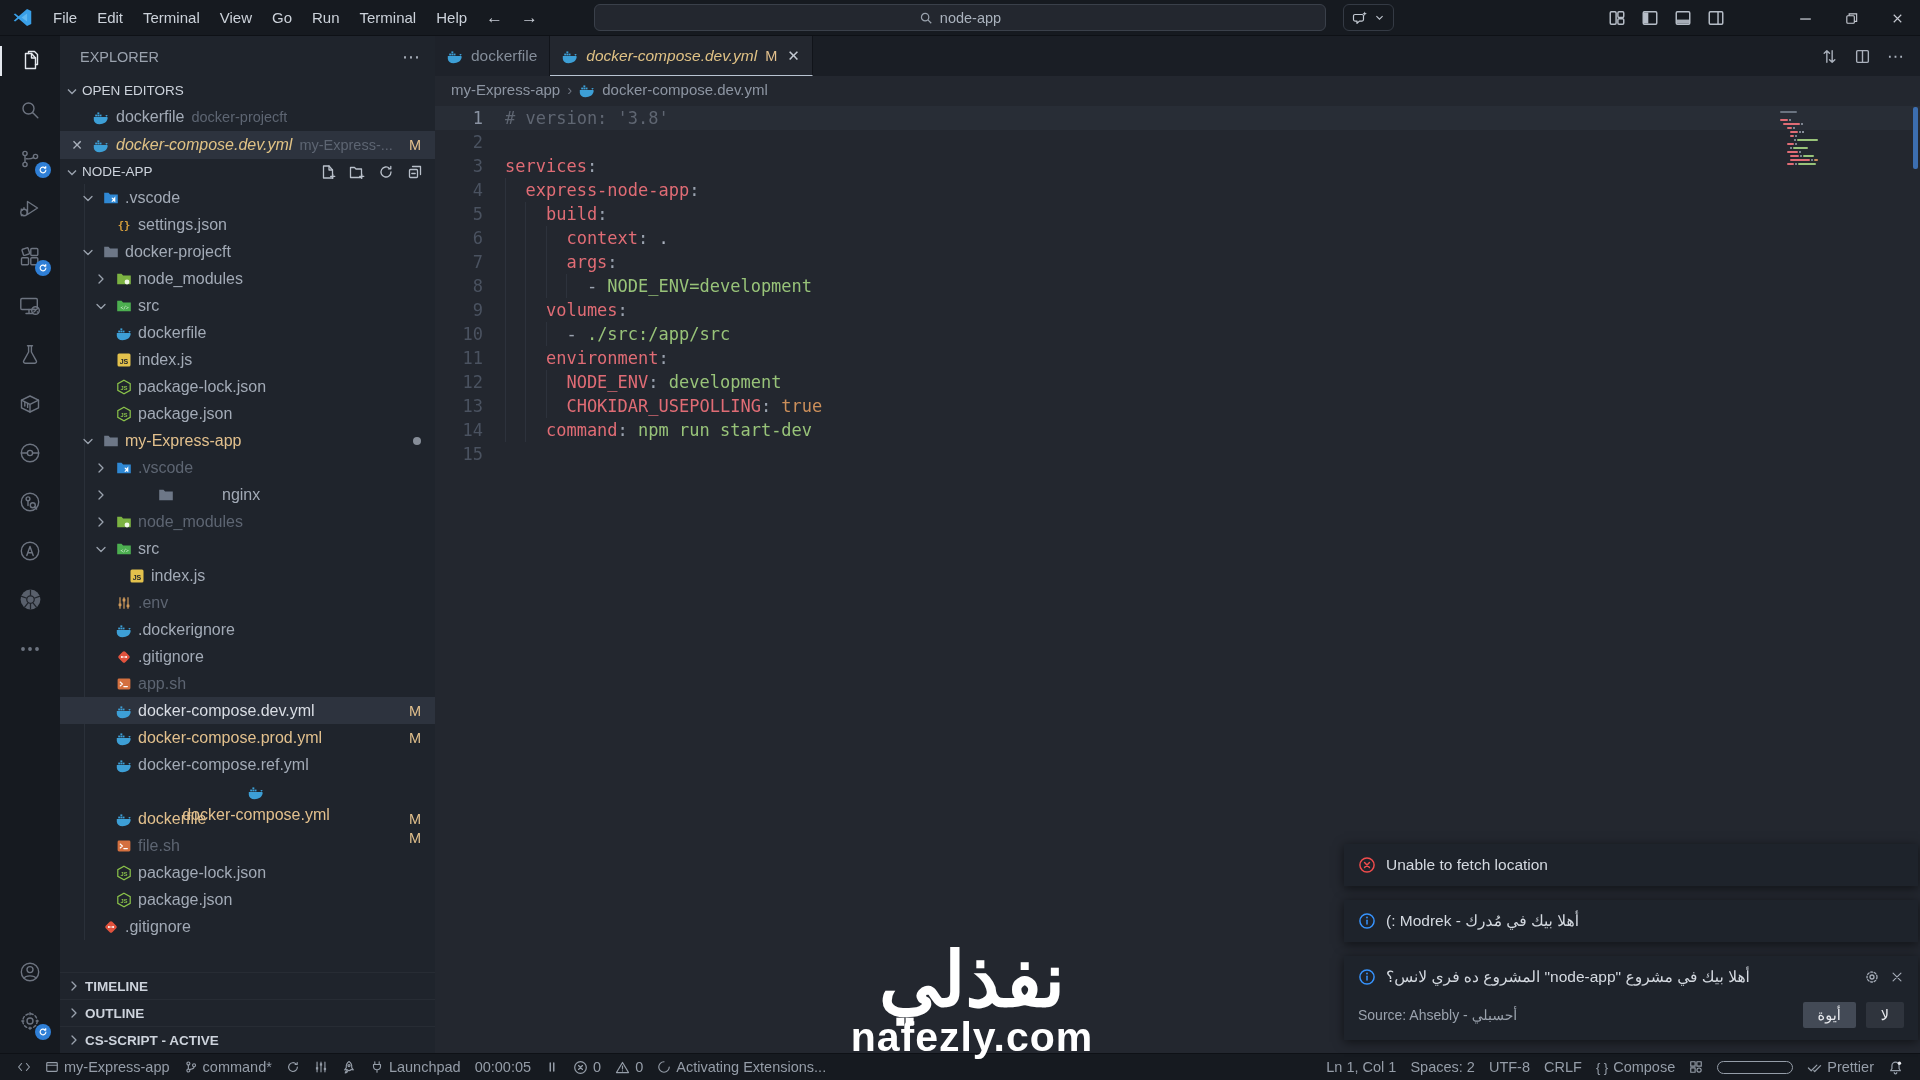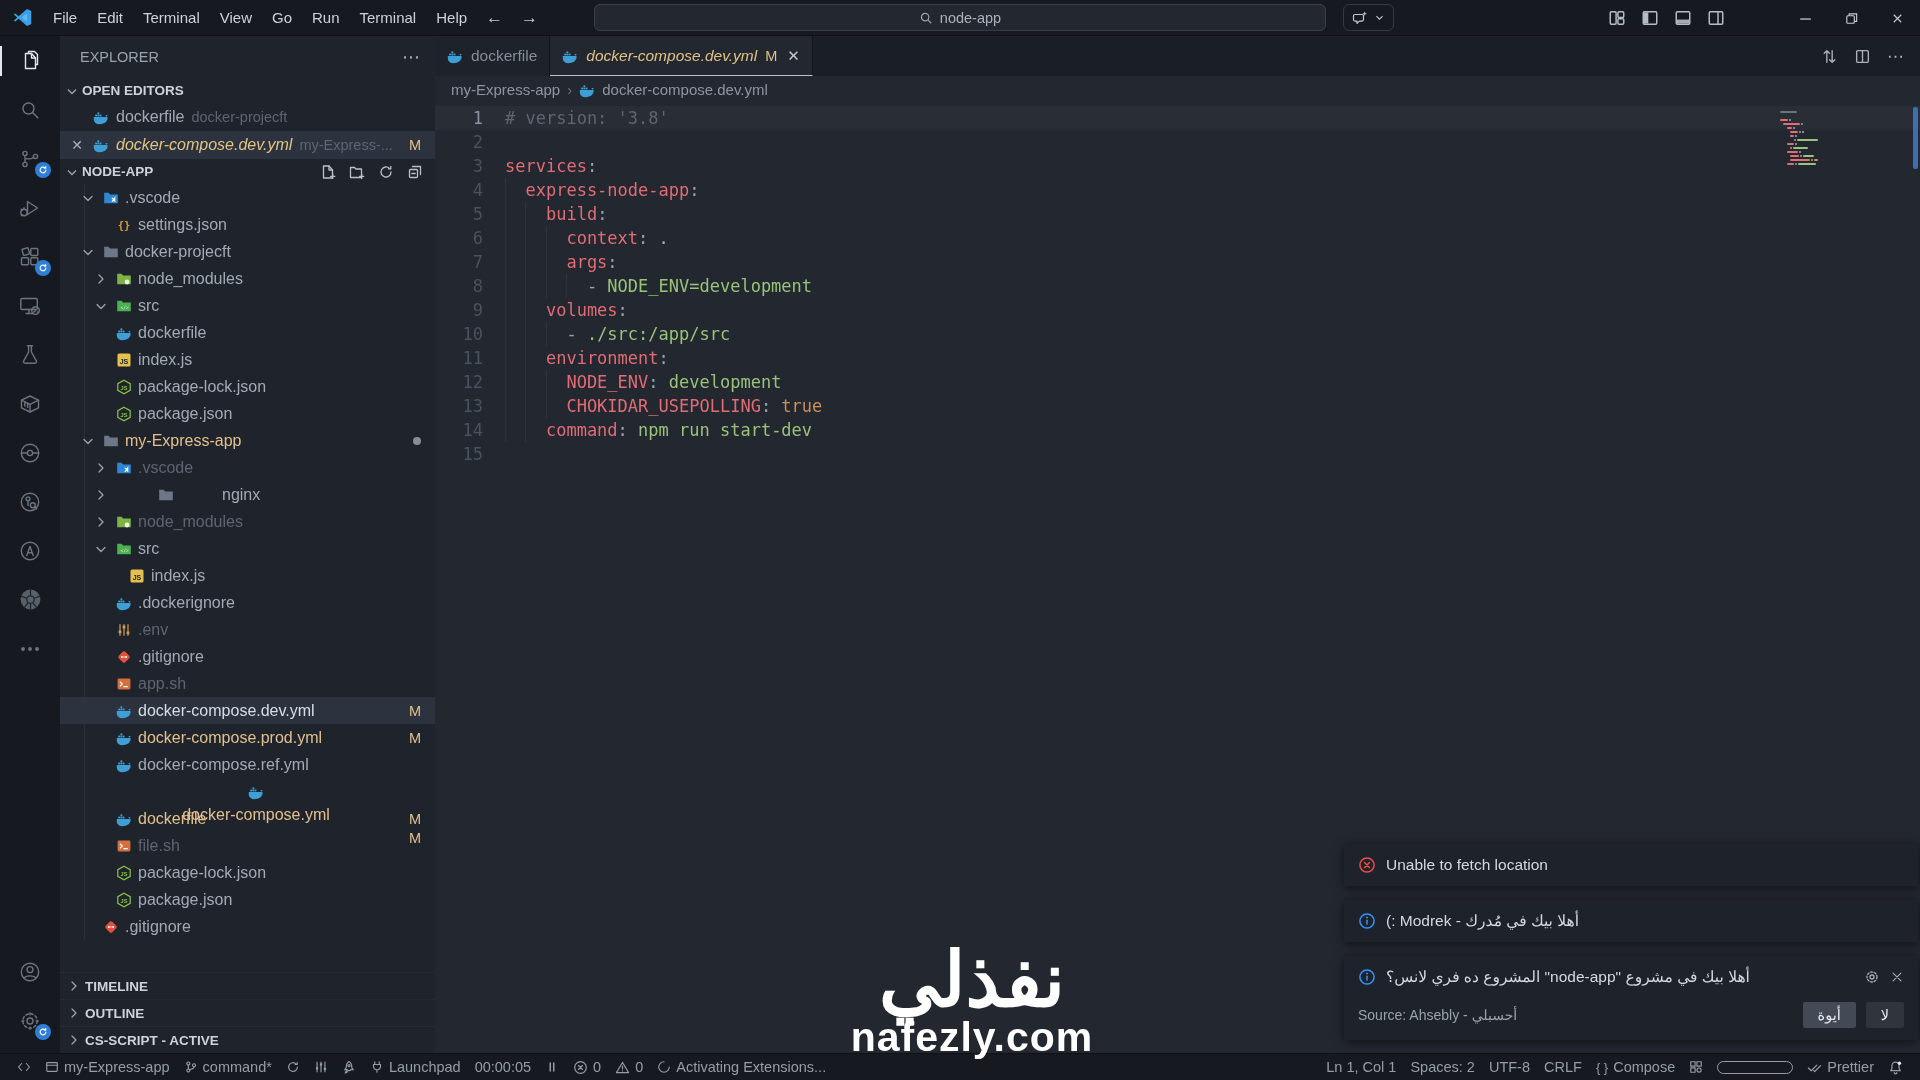--- a/index.html
+++ b/index.html
@@ -33,21 +33,21 @@
   .ab-item.active{color:#e4e8ee;}
   .ab-ind{position:absolute;left:0;top:10px;width:2px;height:30px;background:#e4e8ee;}
   .ab-badge{position:absolute;right:9px;bottom:5px;width:16px;height:16px;border-radius:50%;
             background:#2f7fd6;color:#fff;display:flex;align-items:center;justify-content:center;}
   .ab-bottom{margin-top:auto;padding-bottom:8px;display:flex;flex-direction:column;align-items:center;}
 
   
   .sidebar{width:375px;background:#1f242c;display:flex;flex-direction:column;position:relative;font-size:16px;}
   .sb-title{height:42px;display:flex;align-items:center;padding:0 14px 0 20px;font-size:14.5px;color:#9aa2ae;}
   .sb-title .dots{margin-left:auto;font-size:18px;letter-spacing:1px;color:#aab1bc;}
-  .sec-hdr{height:25px;display:flex;align-items:center;font-weight:bold;font-size:13.5px;color:#cdd3dc;padding-left:4px;gap:2px;}
+  .sec-hdr{height:25px;display:flex;align-items:center;font-weight:normal;font-size:13.5px;color:#cdd3dc;padding-left:4px;gap:2px;}
   .sec-hdr .chev{color:#9aa2ae;}
   .hdr-icons{margin-left:auto;margin-right:12px;display:flex;gap:13px;color:#b9c0ca;}
   .oe-row{height:28px;display:flex;align-items:center;gap:7px;padding-left:8px;padding-right:14px;}
   .oe-row .x{width:18px;color:#aab1bc;font-size:14px;text-align:center;}
   .oe-row.active{background:#2d333e;}
   .oe-label{color:#a2aab6;}
   .oe-label.preview{font-style:italic;color:#e0c285;}
   .oe-desc{color:#5d6572;font-size:14.5px;white-space:nowrap;overflow:hidden;text-overflow:ellipsis;}
   .oe-badge{margin-left:auto;color:#e2c08d;font-size:14.5px;}
   .tree{position:relative;}
@@ -640,51 +640,51 @@
           <div class="trow " style="padding-left: 44px;">
             <span class="chev"></span>
             <span class="icon">
               <svg viewBox="0 0 16 16" width="16" height="16">
                 <rect x="1.5" y="1.5" width="13" height="13" rx="1.5" fill="#e3c14c"></rect>
                 <text x="8" y="11.8" font-size="7" font-weight="bold" fill="#20242b" text-anchor="middle" font-family="Liberation Sans,sans-serif">JS</text>
               </svg>
             </span>
             <span>index.js</span>
           </div>
+          <div class="trow dim" style="padding-left: 31px;">
+            <span class="chev"></span>
+            <span class="icon">
+              <svg viewBox="0 0 16 16" width="16" height="16">
+                <g stroke="#cf9a5b" stroke-width="1.2">
+                  <path d="M4 2.2v11.6M8 2.2v11.6M12 2.2v11.6"></path>
+                </g>
+                <g fill="#cf9a5b">
+                  <rect x="2.6" y="8.4" width="2.8" height="2.8" rx=".4"></rect>
+                  <rect x="6.6" y="3.6" width="2.8" height="2.8" rx=".4"></rect>
+                  <rect x="10.6" y="9.4" width="2.8" height="2.8" rx=".4"></rect>
+                </g>
+              </svg>
+            </span>
+            <span>.env</span>
+          </div>
           <div class="trow " style="padding-left: 31px;">
             <span class="chev"></span>
             <span class="icon">
               <svg viewBox="0 0 16 16" width="16" height="16">
                 <g fill="#3d9fd6">
                   <rect x="2.2" y="5.6" width="1.9" height="1.8"></rect>
                   <rect x="4.4" y="5.6" width="1.9" height="1.8"></rect>
                   <rect x="6.6" y="5.6" width="1.9" height="1.8"></rect>
                   <rect x="4.4" y="3.4" width="1.9" height="1.8"></rect>
                   <path d="M.8 8h12.6c.9 0 1.4.4 1.3 1-.3 2.2-1.3 3.8-2.9 4.8-1.4.9-3.2 1.4-5.3 1.4-3.4 0-5.3-1.7-5.7-4.2z"></path>
                   <path d="M12.3 6.7c.6-.9 1.6-1 2.4-.3-.5.3-1 .6-1.1 1.3z"></path>
                 </g>
               </svg>
             </span>
             <span>.dockerignore</span>
-          </div>
-          <div class="trow dim" style="padding-left: 31px;">
-            <span class="chev"></span>
-            <span class="icon">
-              <svg viewBox="0 0 16 16" width="16" height="16">
-                <g stroke="#cf9a5b" stroke-width="1.2">
-                  <path d="M4 2.2v11.6M8 2.2v11.6M12 2.2v11.6"></path>
-                </g>
-                <g fill="#cf9a5b">
-                  <rect x="2.6" y="8.4" width="2.8" height="2.8" rx=".4"></rect>
-                  <rect x="6.6" y="3.6" width="2.8" height="2.8" rx=".4"></rect>
-                  <rect x="10.6" y="9.4" width="2.8" height="2.8" rx=".4"></rect>
-                </g>
-              </svg>
-            </span>
-            <span>.env</span>
           </div>
           <div class="trow " style="padding-left: 31px;">
             <span class="chev"></span>
             <span class="icon">
               <svg viewBox="0 0 16 16" width="16" height="16">
                 <rect x="3.4" y="3.4" width="9.2" height="9.2" rx="1.8" fill="#e1523d" transform="rotate(45 8 8)"></rect>
                 <g fill="#fff">
                   <circle cx="5.9" cy="8" r="1"></circle>
                   <circle cx="10.1" cy="8" r="1"></circle>
                   <rect x="6.6" y="7.65" width="3" height=".7"></rect>

